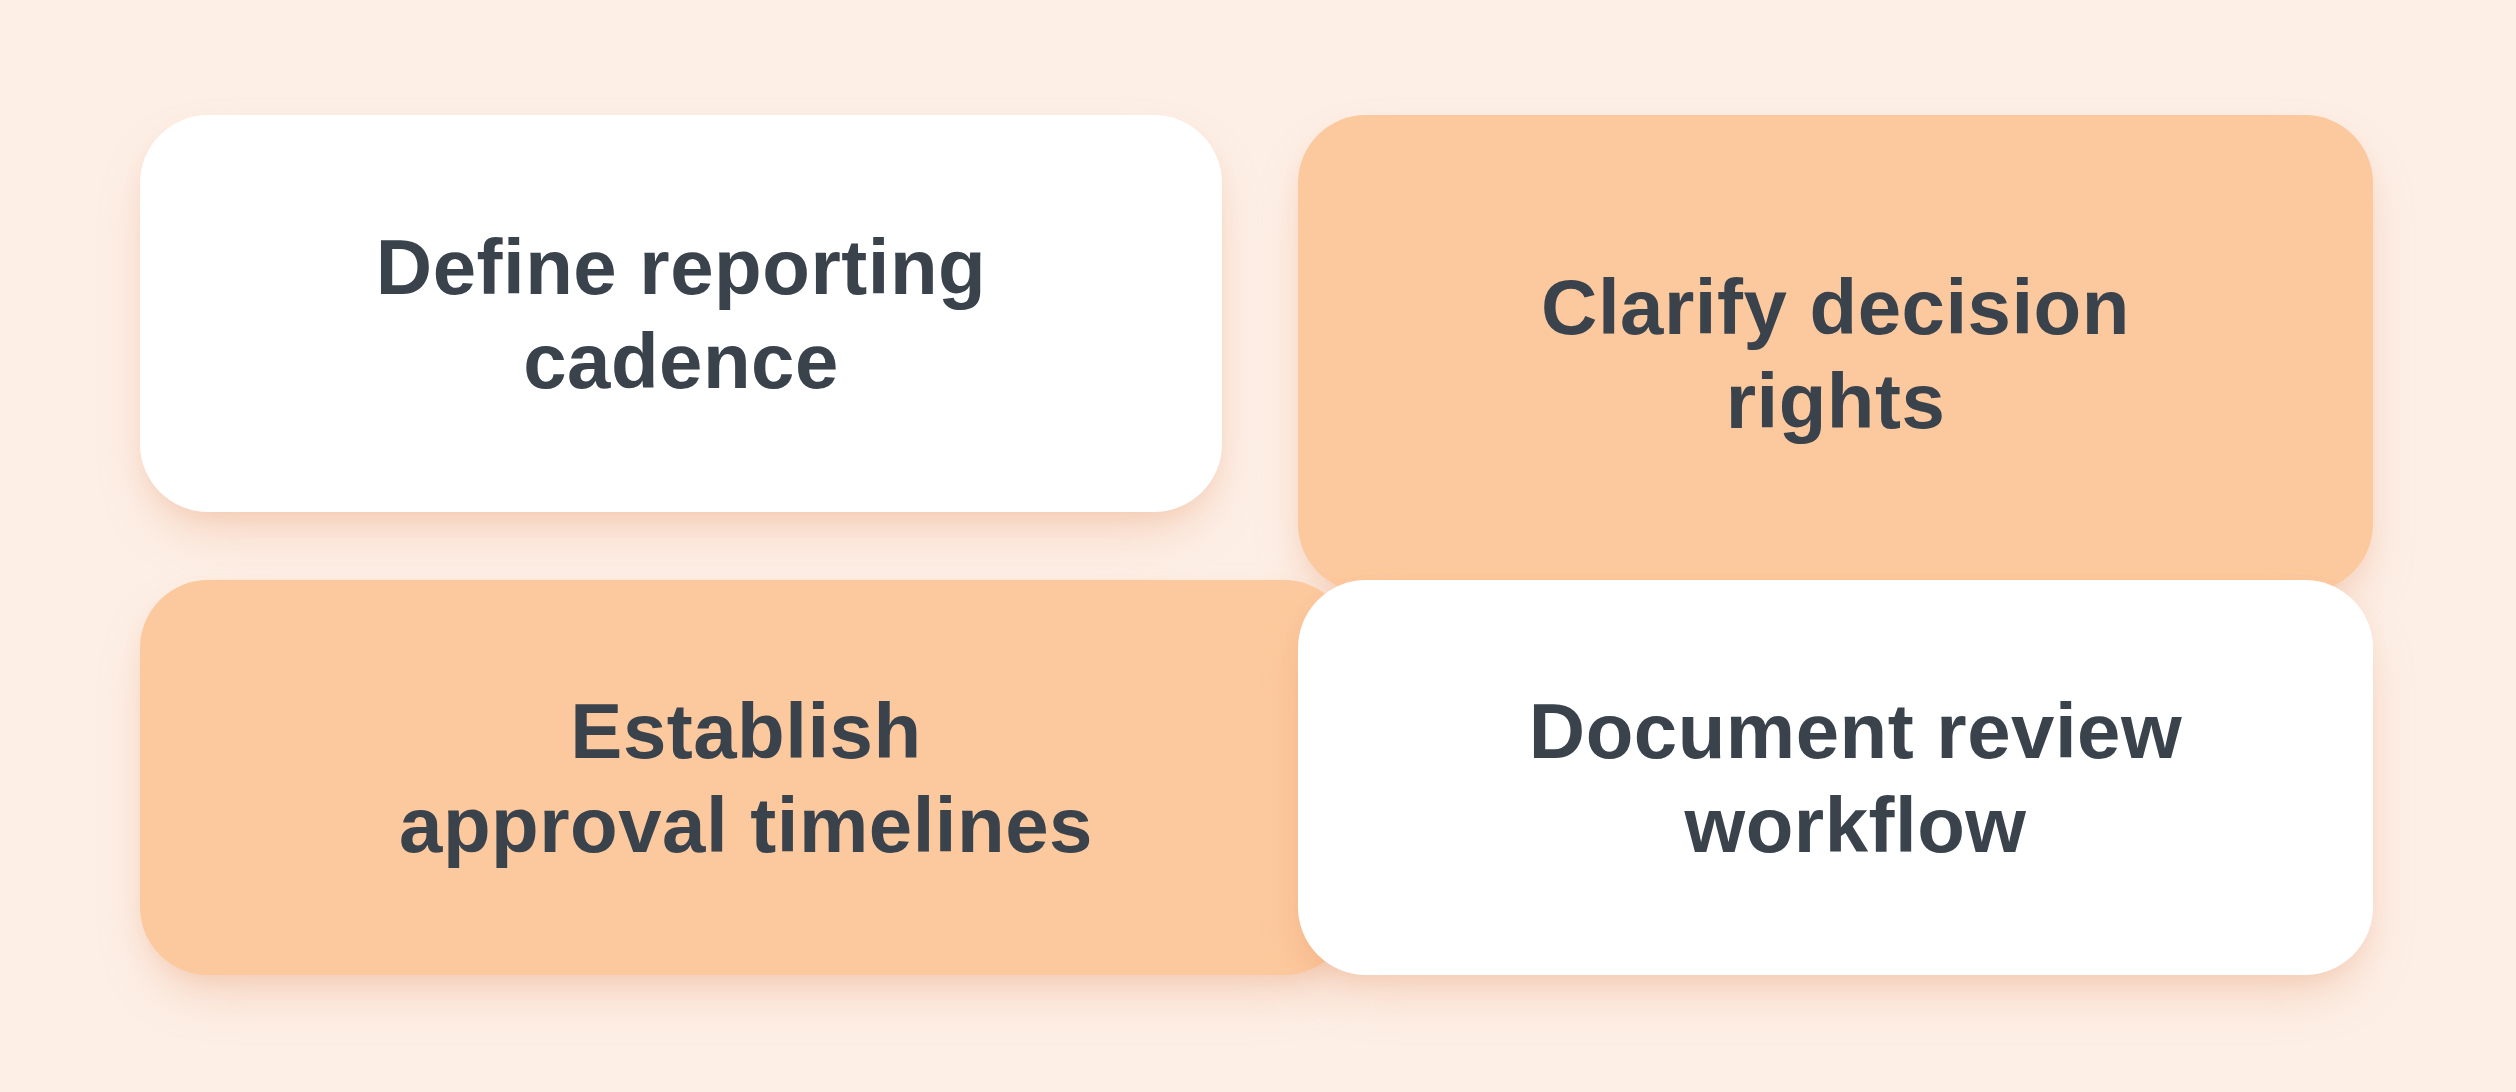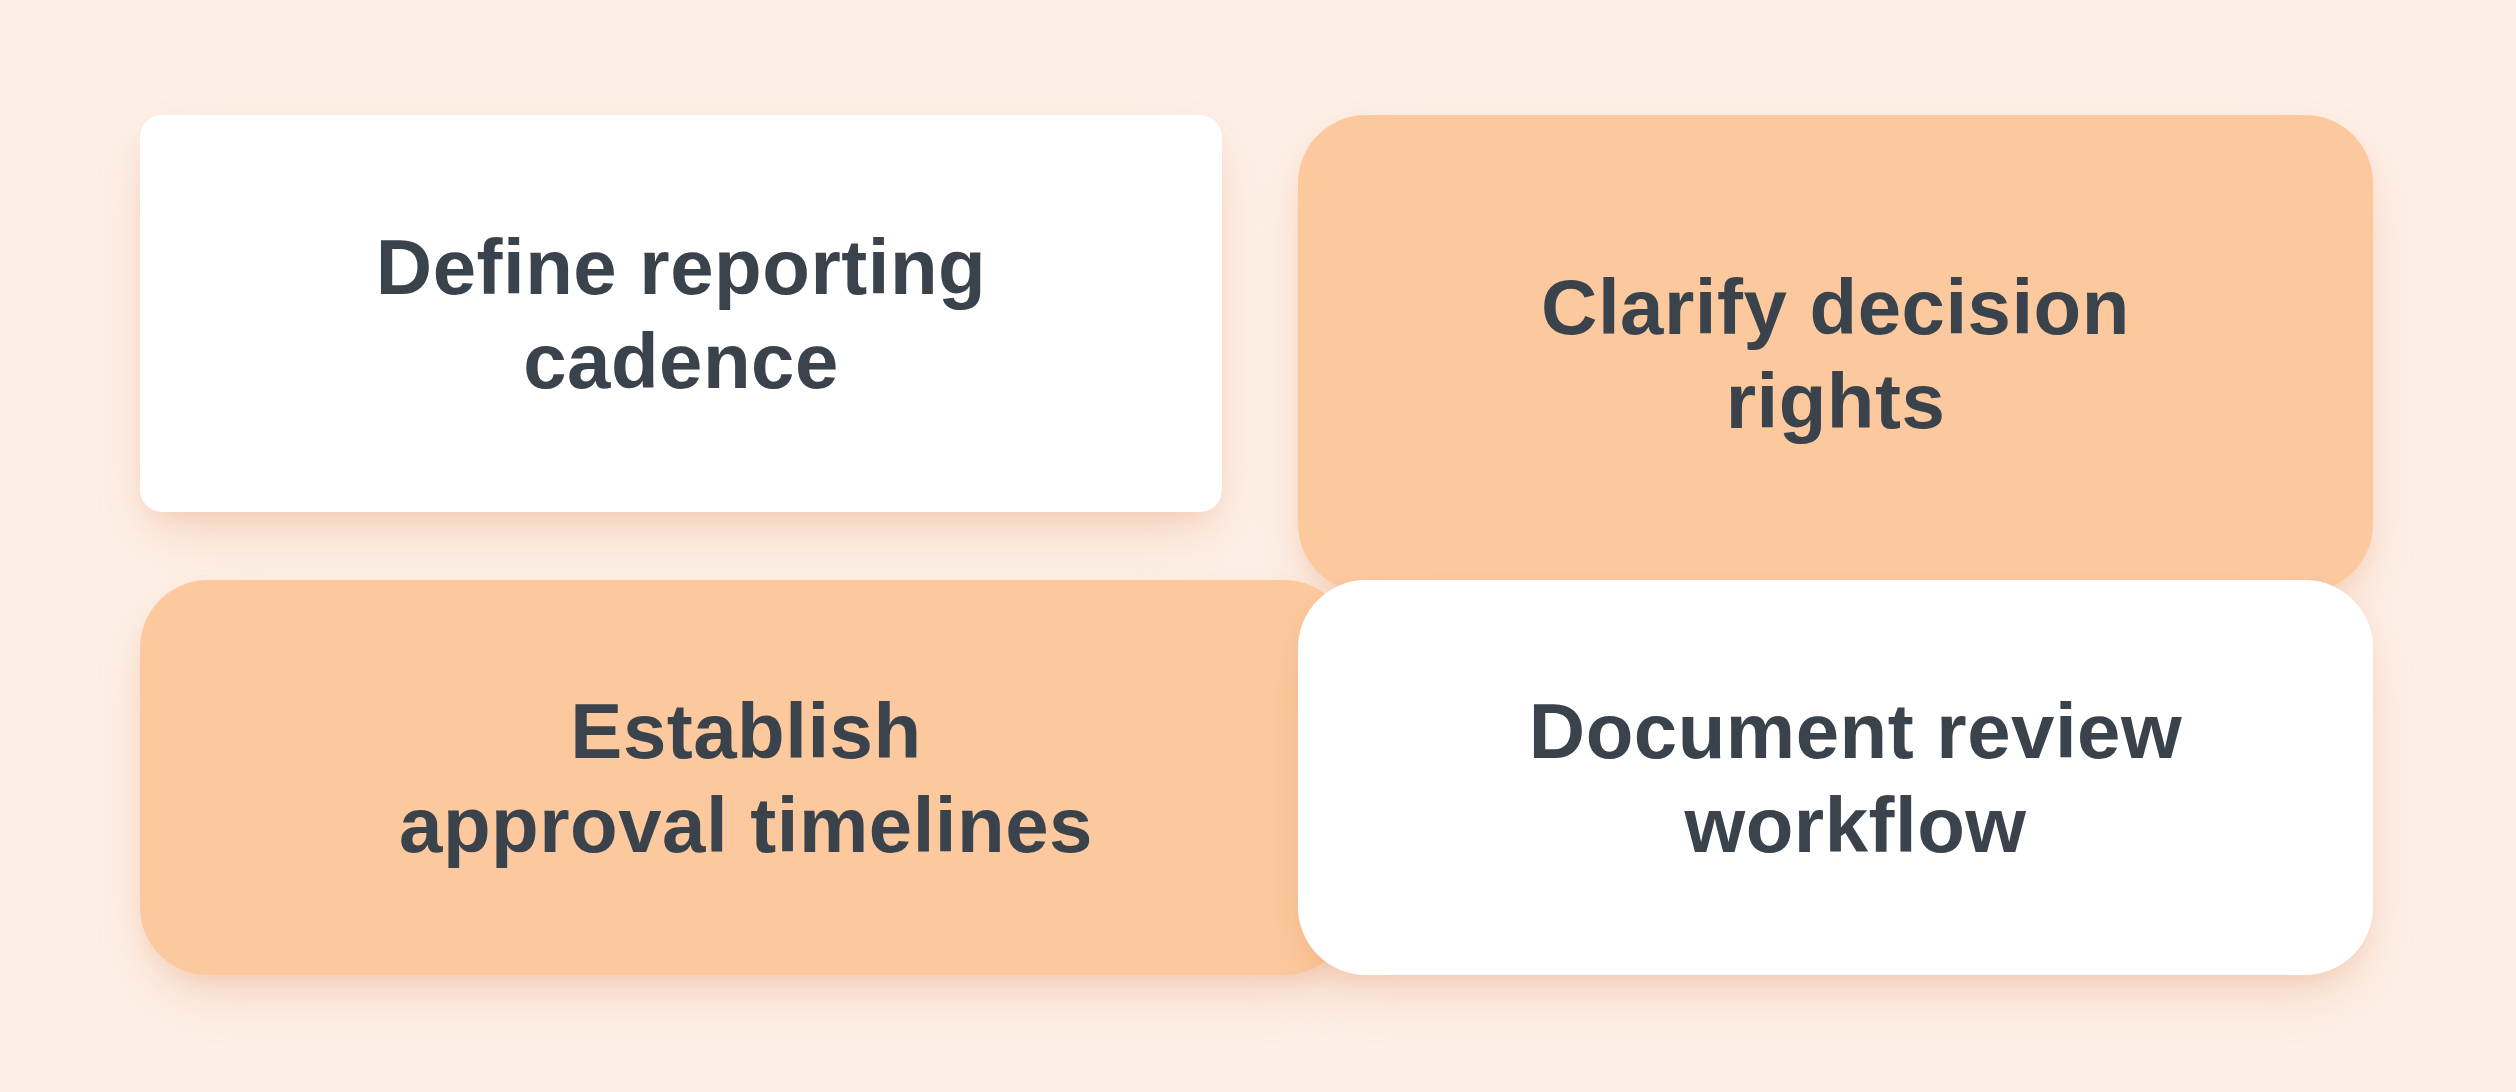--- a/index.html
+++ b/index.html
@@ -33,21 +33,21 @@
   .card.accent { background: var(--card-accent); }
   .card .label {
     max-width: 700px;
     font-size: 78px;
     line-height: 94px;
     font-weight: 600;
     letter-spacing: 0.5px;
     color: var(--text);
   }
   
-  #card-0 { left: 140px;  top: 115px; width: 1082px; height: 397px; border-radius: 22px; }
+  #card-0 { left: 140px;  top: 115px; width: 1082px; height: 397px; }
   #card-1 { left: 1298px; top: 115px; width: 1075px; height: 477px; }
   #card-2 { left: 140px;  top: 580px; width: 1212px; height: 395px; }
   #card-3 { left: 1298px; top: 580px; width: 1075px; height: 395px; padding-left: 40px; }
 </style>
 </head>
 <body>
 
 <div class="card white" id="card-0">
   <div class="label">Define reporting cadence</div>
 </div>

